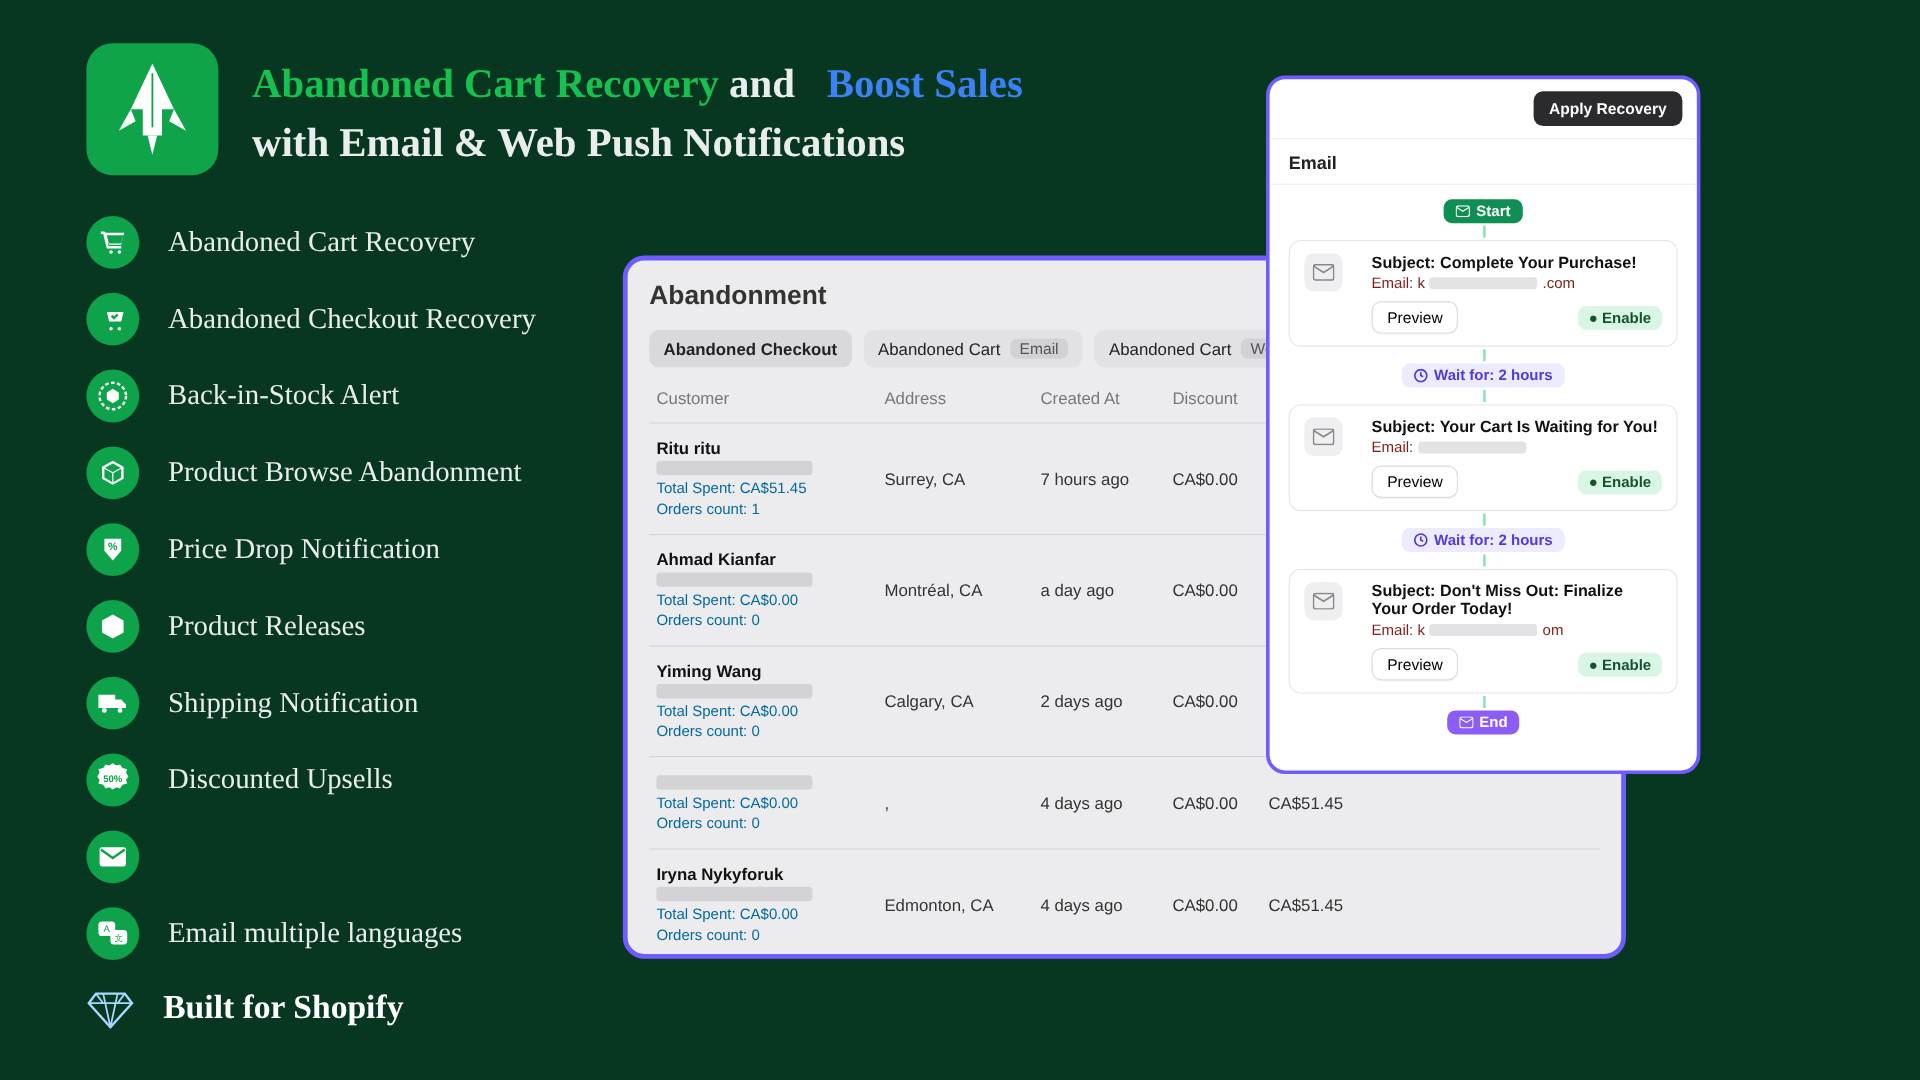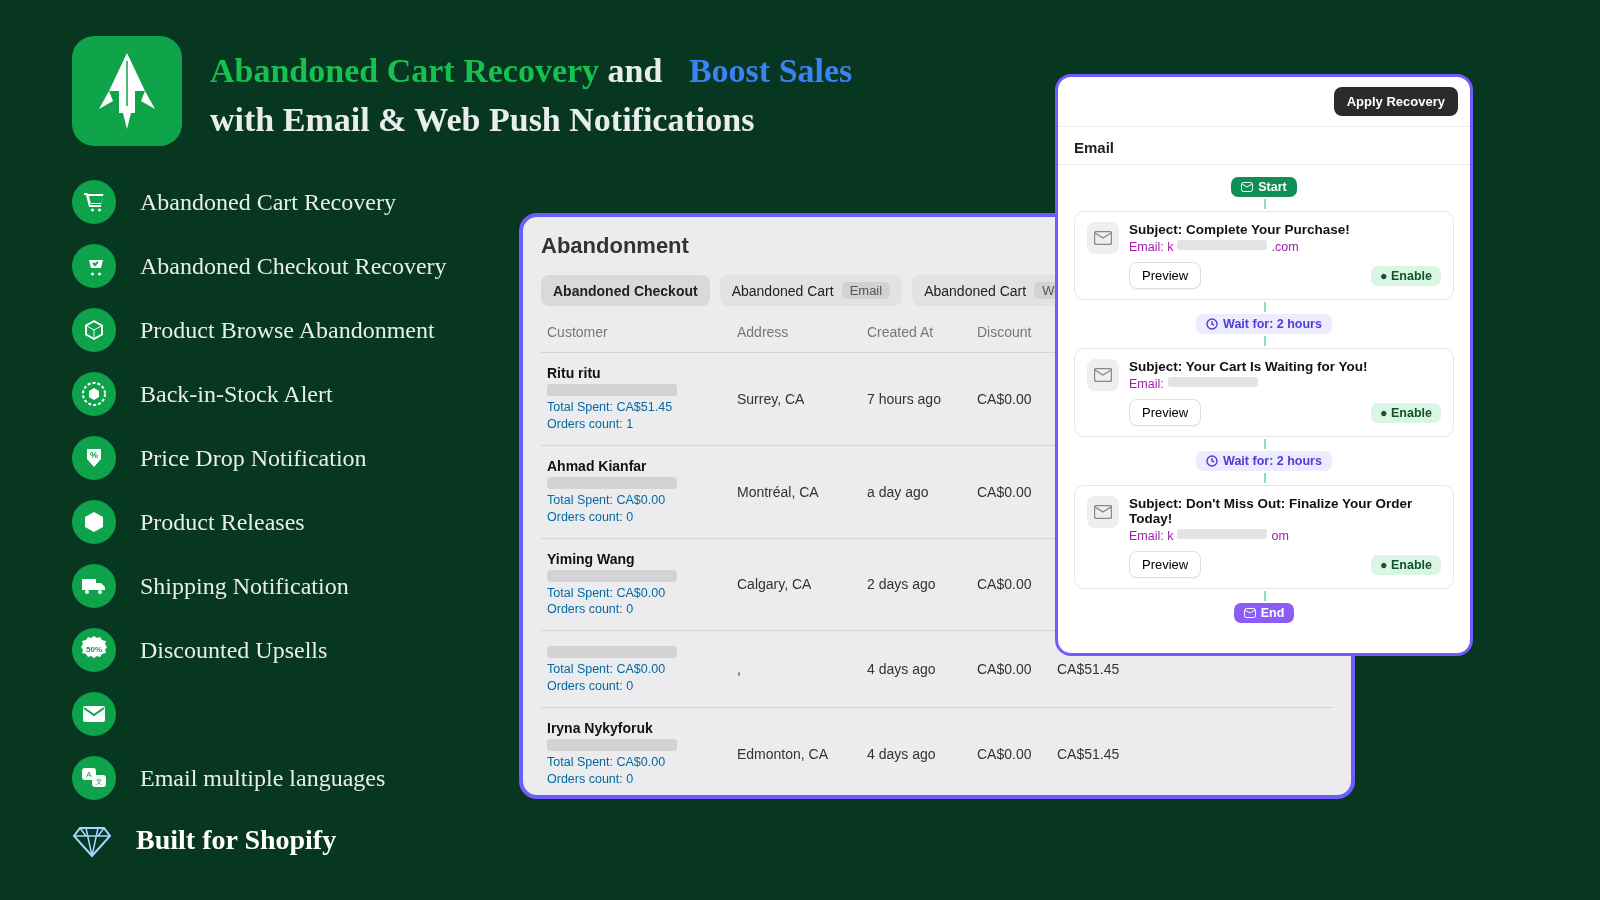--- a/index.html
+++ b/index.html
@@ -87,22 +87,22 @@
 }
 .thead { font-size: 14px; color: #777; padding: 8px 6px 12px; }
 .trow {
   border-top: 1px solid #d5d5d7;
   color: #333; padding: 12px 6px;
 }
 .cust .name { font-weight: 700; color: #111; font-size: 14px; }
 .cust .blur { width: 130px; height: 12px; background: #d3d3d5; border-radius: 3px; margin: 3px 0; filter: blur(0.6px);}
 .cust .meta { font-size: 12.5px; color: #0369a1; line-height: 1.35; }
 .flow-panel {
-  position: absolute; left: 1055px; top: 74px;
-  width: 418px; height: 582px;
+  position: absolute; left: 1055px; top: 63px;
+  width: 362px; height: 582px;
   background: #fff;
   border: 3px solid #6f5cff;
   border-radius: 16px;
   overflow: hidden;
 }
 .flow-top {
   display: flex; justify-content: flex-end;
   padding: 10px 12px; border-bottom: 1px solid #eee;
 }
 .apply-btn {
@@ -127,31 +127,31 @@
 .chip-row::before, .chip-row::after {
   content: ""; position: absolute; left: 50%; width: 2px; height: 10px;
   background: #88e0b4;
 }
 .chip-row::before { top: -6px; }
 .chip-row::after  { bottom: -6px; }
 .chip-row.first::before { display: none; }
 .chip-row.last::after  { display: none; }
 .step-card {
   border: 1px solid #e6e6e8; border-radius: 10px;
-  padding: 10px 12px; display: flex; gap: 10px;
+  padding: 10px 12px; display: flex; gap: 24px;
   margin: 8px 0;
 }
 .step-card .licon {
   width: 32px; height: 32px; border-radius: 8px;
   background: #efeff1; display: flex; align-items:center; justify-content:center;
   flex-shrink: 0;
 }
 .step-card .body { flex: 1; }
 .step-card .subj { font-weight: 700; font-size: 13.5px; color: #111; margin-bottom: 3px; }
-.step-card .eml { font-size: 12.5px; color: #a21caf; display:flex; align-items:flex-start; gap:4px;}
+.step-card .eml { font-size: 12.5px; color: #7f1d1d; display:flex; align-items:center; gap:4px;}
 .step-card .eml .eblur{ display:inline-block; width:90px; height:10px; background:#e3e3e5; border-radius:3px;}
 .step-card .row2 { display: flex; justify-content: space-between; align-items: center; margin-top: 8px; }
 .preview-btn {
   background: #fff; border: 1px solid #ddd; border-radius: 8px;
   padding: 5px 12px; font-size: 13px; box-shadow: 0 1px 0 rgba(0,0,0,.04);
 }
 .enable-pill {
   background: #d9f5e3; color: #14532d;
   padding: 3px 9px; border-radius: 7px; font-size: 12.5px; font-weight: 600;
   display: inline-flex; align-items: center; gap: 4px;
@@ -189,35 +189,35 @@
     <div class="ico">
         <svg width="24" height="24" viewBox="0 0 24 24" fill="#fff">
           <path d="M7 6h14l-2 8H9L7 6zM9 20a1.5 1.5 0 103 0 1.5 1.5 0 00-3 0zm7 0a1.5 1.5 0 103 0 1.5 1.5 0 00-3 0z"></path>
           <path d="M11 9l2 2 3-3" stroke="#0ea34a" stroke-width="2" fill="none"></path>
         </svg>
       </div>
     <div class="lbl">Abandoned Checkout Recovery</div>
   </div>
   <div class="feat">
     <div class="ico">
+        <svg width="26" height="26" viewBox="0 0 26 26" fill="none">
+          <circle cx="13" cy="13" r="11" stroke="#fff" stroke-width="2" stroke-dasharray="3 2"></circle>
+          <path d="M13 7l5 3v6l-5 3-5-3v-6l5-3z" fill="#fff"></path>
+        </svg>
+      </div>
+    <div class="lbl">Back-in-Stock Alert</div>
+  </div>
+  <div class="feat">
+    <div class="ico">
         <svg width="24" height="24" viewBox="0 0 24 24" fill="#fff">
           <path d="M12 2l9 5v10l-9 5-9-5V7l9-5zm0 2.3L5 8v8l7 4 7-4V8l-7-3.7z"></path>
           <path d="M12 12l8-4.5M12 12v9M12 12L4 7.5" stroke="#fff" stroke-width="1"></path>
         </svg>
       </div>
     <div class="lbl">Product Browse Abandonment</div>
-  </div>
-  <div class="feat">
-    <div class="ico">
-        <svg width="26" height="26" viewBox="0 0 26 26" fill="none">
-          <circle cx="13" cy="13" r="11" stroke="#fff" stroke-width="2" stroke-dasharray="3 2"></circle>
-          <path d="M13 7l5 3v6l-5 3-5-3v-6l5-3z" fill="#fff"></path>
-        </svg>
-      </div>
-    <div class="lbl">Back-in-Stock Alert</div>
   </div>
   <div class="feat">
     <div class="ico">
         <svg width="24" height="24" viewBox="0 0 24 24" fill="#fff">
           <path d="M5 3h14v10l-7 8-7-8V3z"></path>
           <text x="12" y="12" text-anchor="middle" font-size="9" fill="#0ea34a" font-weight="700">%</text>
         </svg>
       </div>
     <div class="lbl">Price Drop Notification</div>
   </div>

